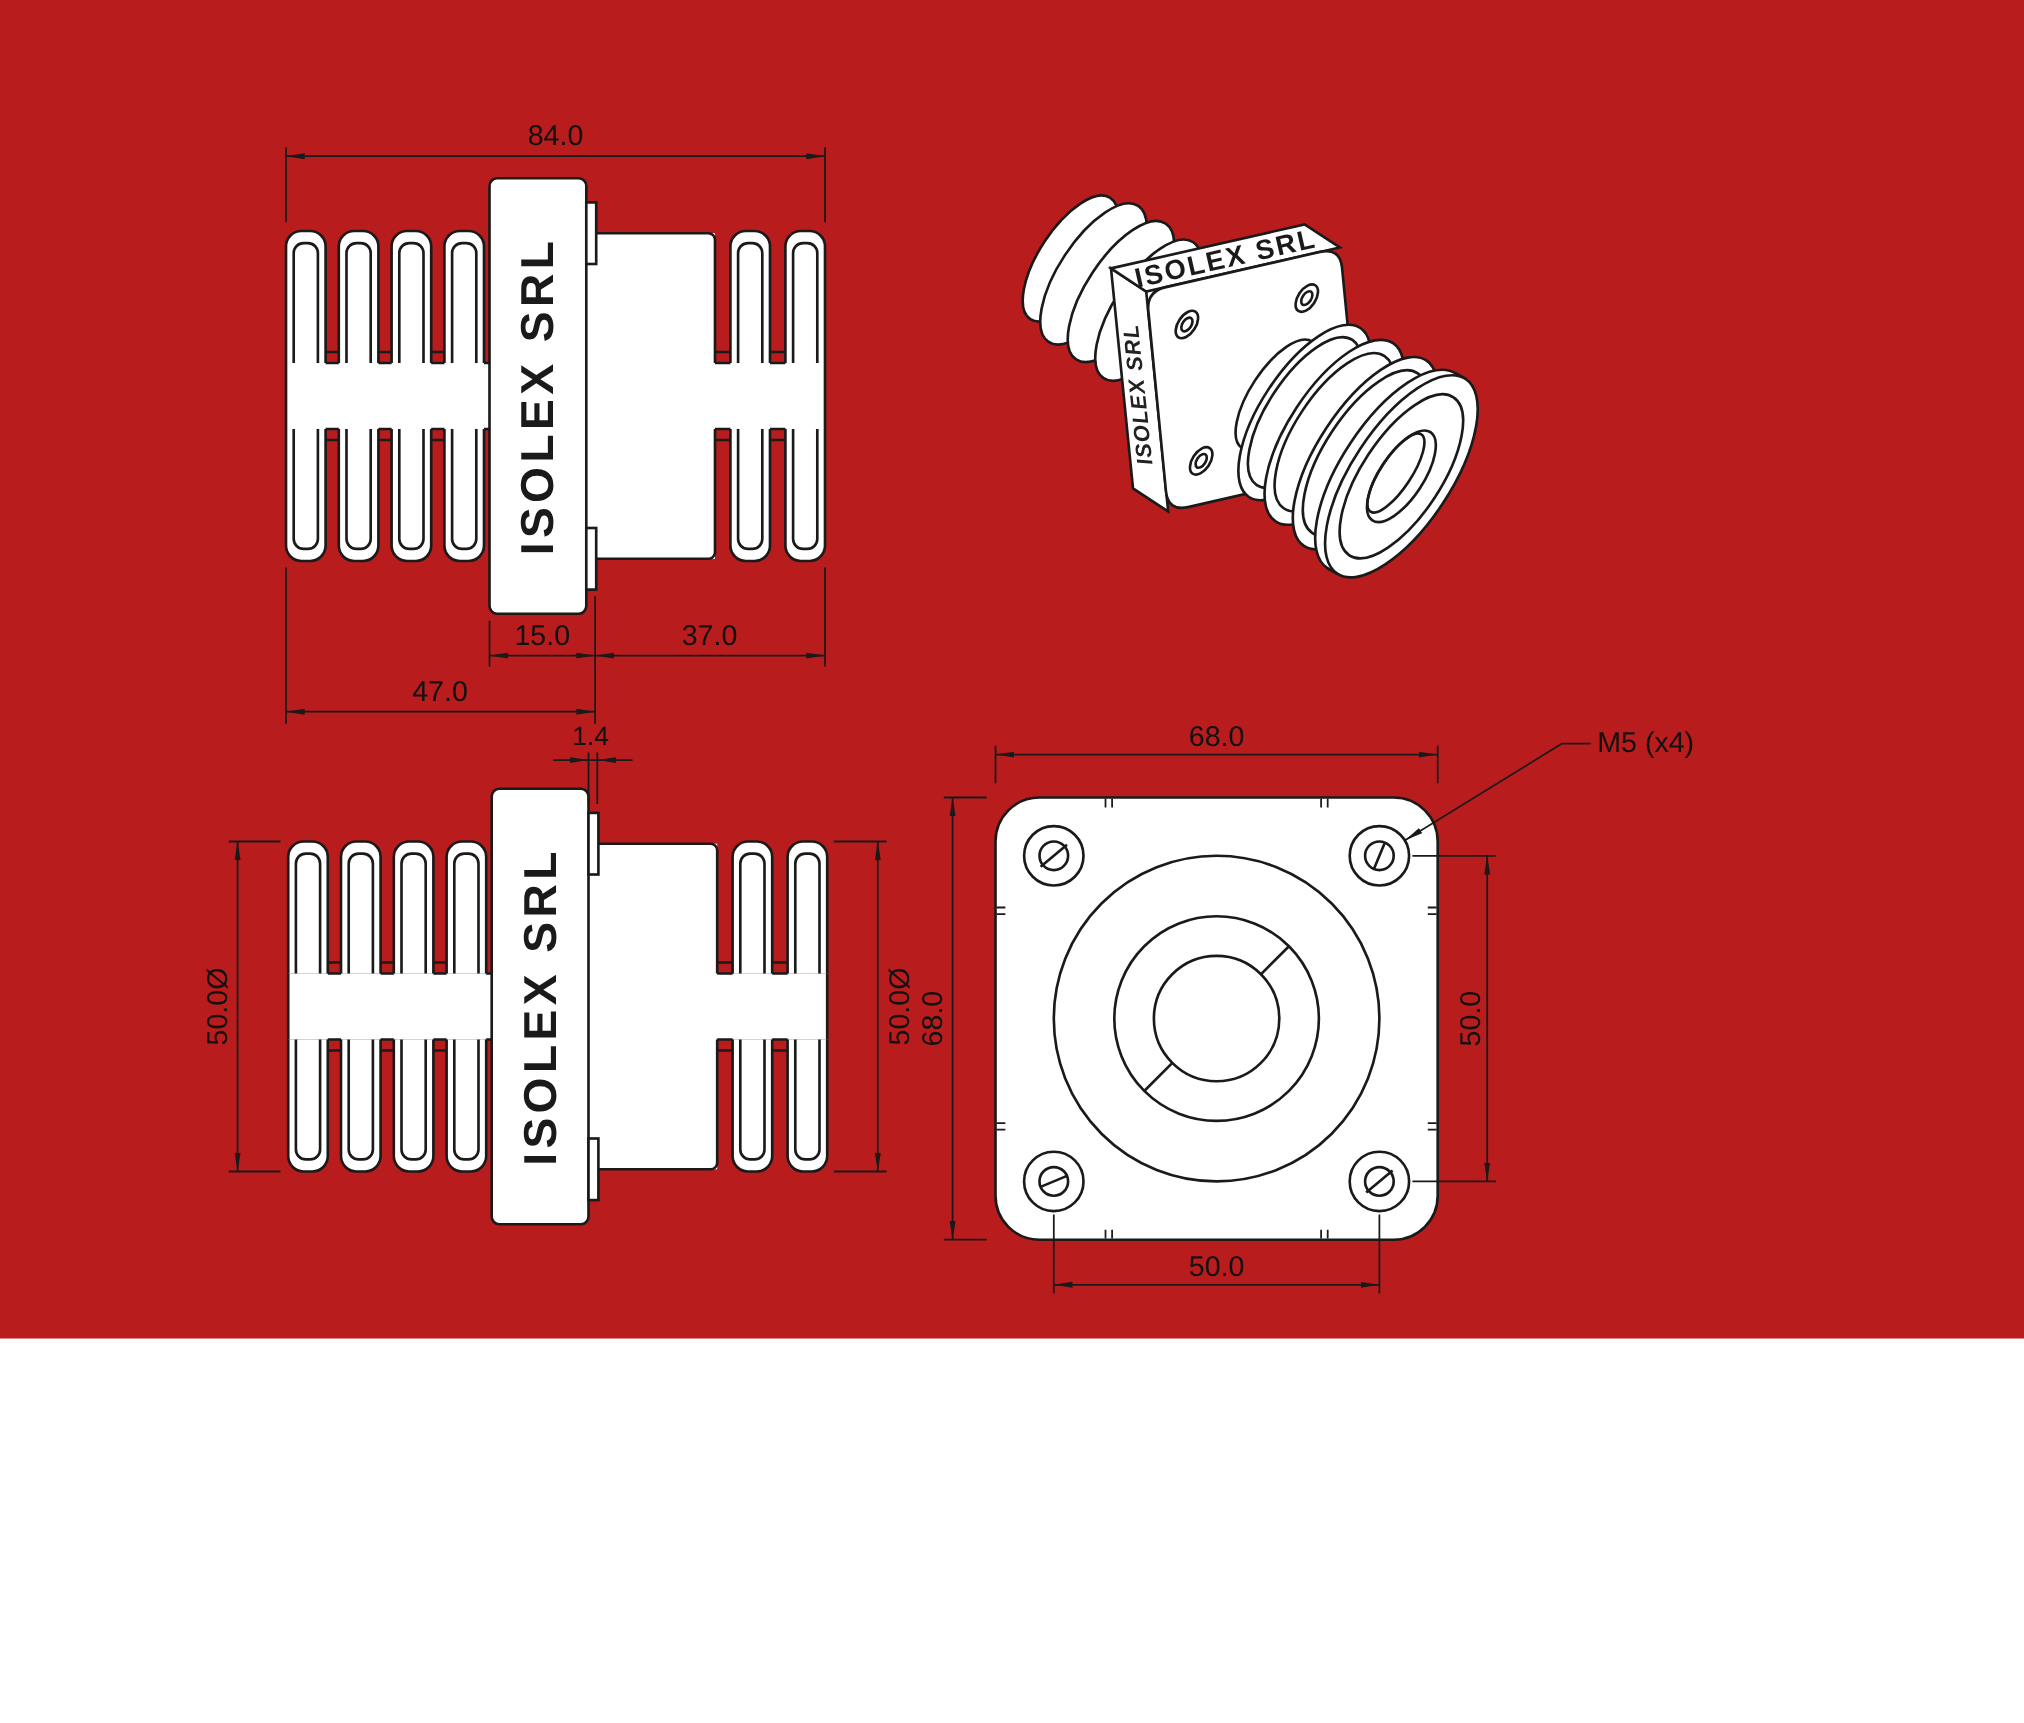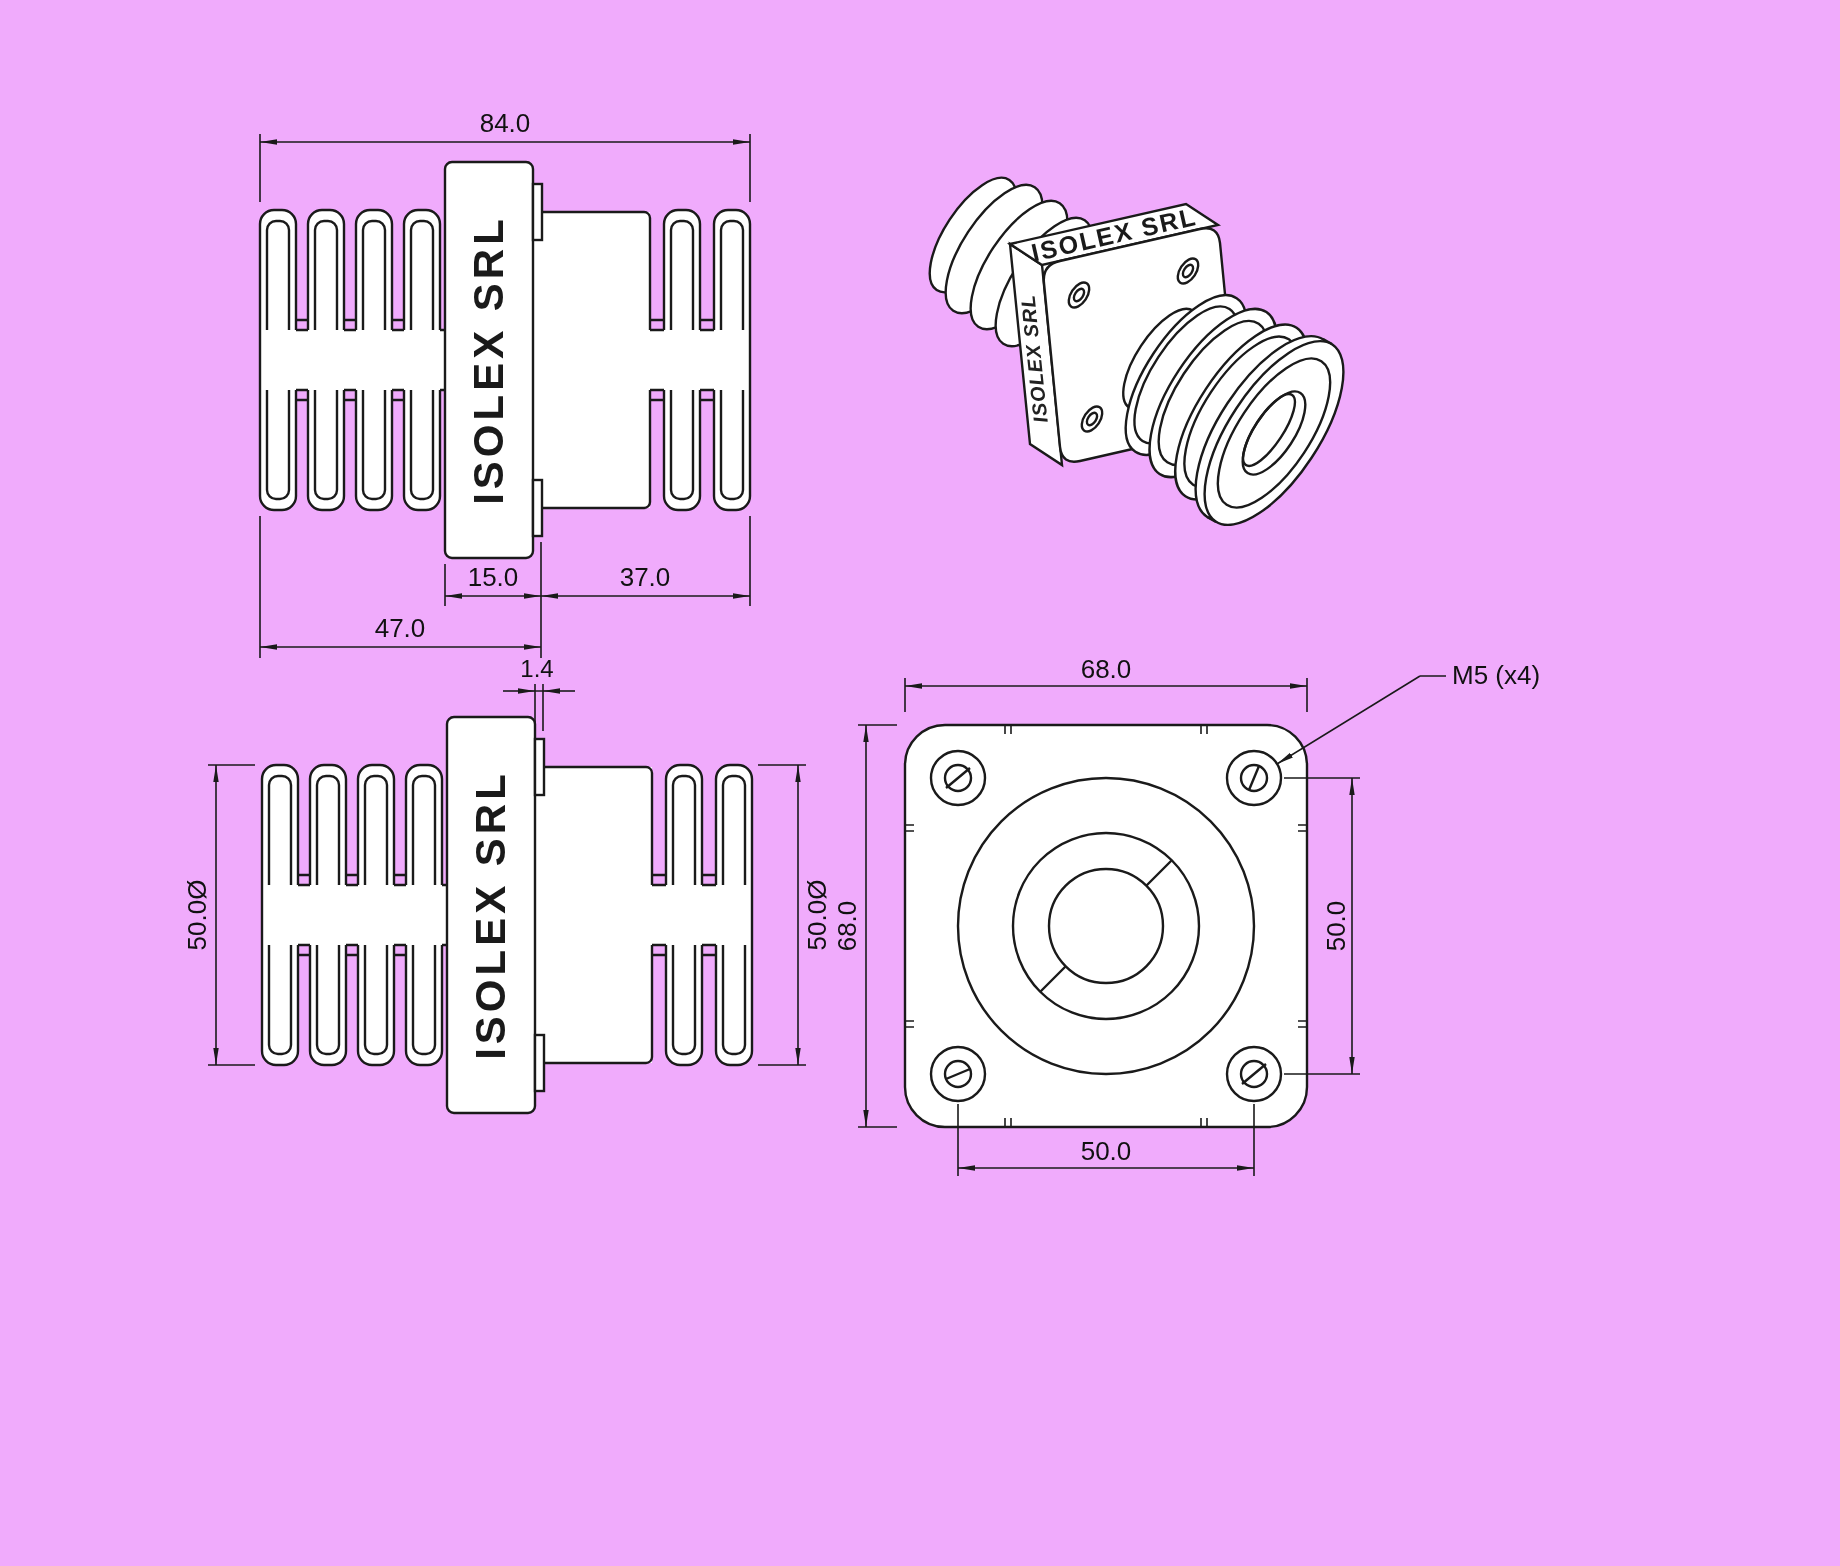--- a/index.html
+++ b/index.html
@@ -1,16 +1,16 @@
 <!DOCTYPE html>
 <html><head>
 <meta charset="utf-8">
 <style>
   html,body{margin:0;padding:0;background:#ffffff;}
-  .page{width:1840px;height:1566px;background:#f0abfc;position:relative;overflow:hidden;}
+  .page{width:1840px;height:1217px;background:#b91c1c;position:relative;overflow:hidden;}
   svg{display:block;}
   .dim{font:26px "Liberation Sans", sans-serif;fill:#111111;stroke:none;text-anchor:middle;}
   .dim-sm{font:24px "Liberation Sans", sans-serif;fill:#111111;stroke:none;text-anchor:middle;}
   .dim-start{text-anchor:start;}
   .brandv{font:bold 42px "Liberation Sans", sans-serif;fill:#1a1a1a;stroke:none;text-anchor:middle;letter-spacing:4px;}
   .brand-iso-top{font:bold 25px "Liberation Sans", sans-serif;fill:#1a1a1a;stroke:none;text-anchor:middle;letter-spacing:2px;}
   .brand-iso-side{font:italic bold 20px "Liberation Sans", sans-serif;fill:#222222;stroke:none;text-anchor:middle;letter-spacing:1px;}
 </style>
 </head>
 <body>

